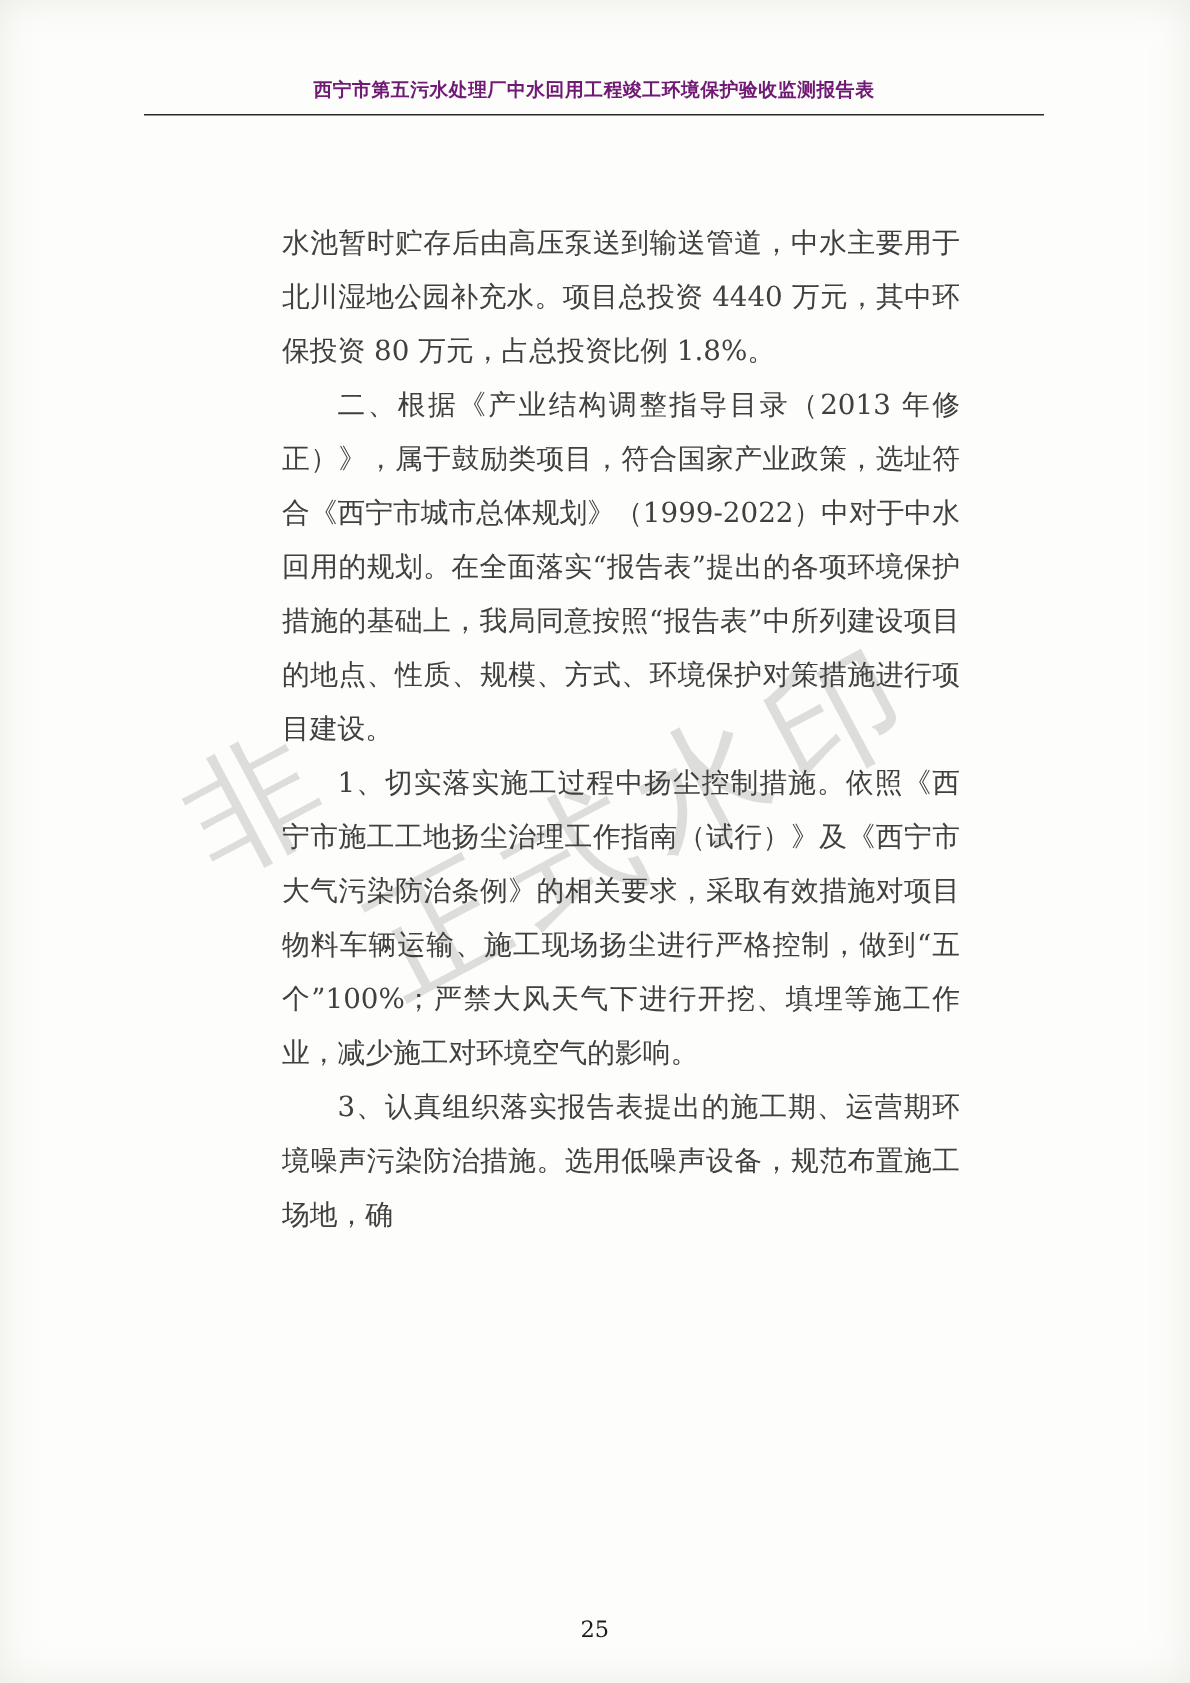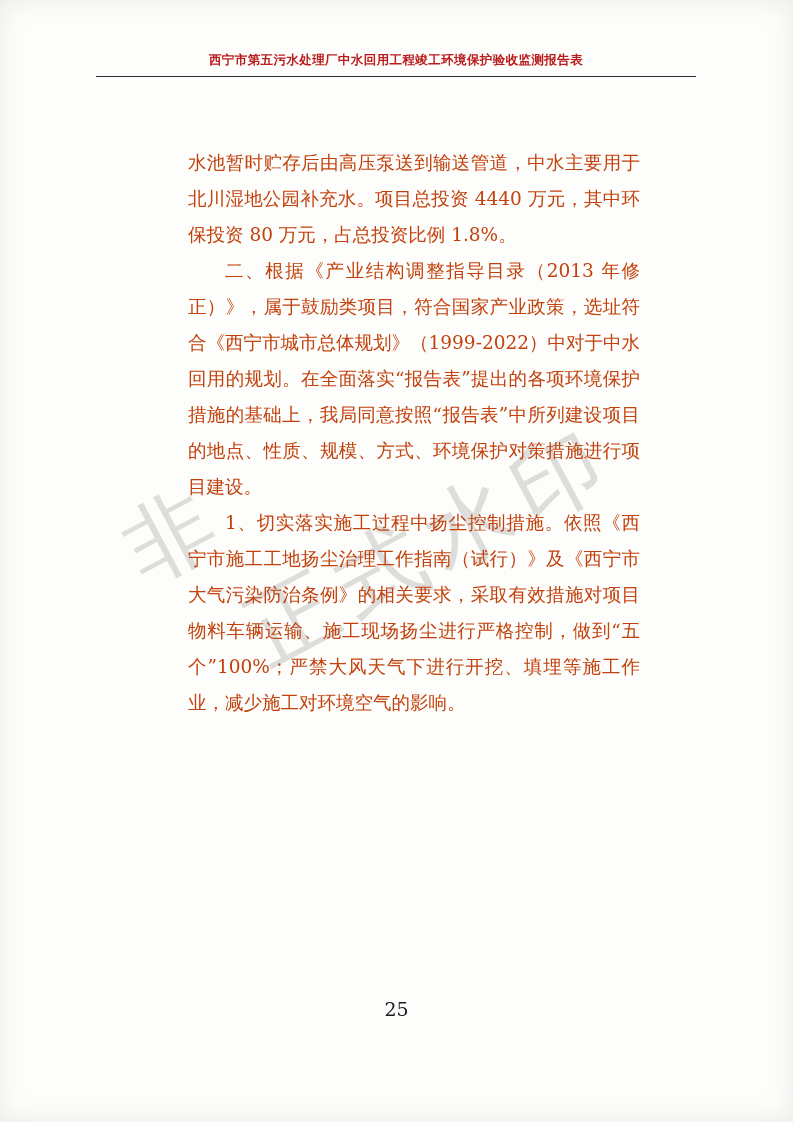--- a/index.html
+++ b/index.html
@@ -29,37 +29,37 @@
     pointer-events: none;
   }
   .header {
     position: absolute;
     top: 52px;
     left: 96px;
     width: 600px;
     text-align: center;
     font-size: 12.5px;
     letter-spacing: 0.4px;
-    color: #b91c1c;
+    color: #701a75;
     font-family: "DejaVu Serif", "Liberation Serif", serif;
     font-weight: 600;
   }
   .header-rule {
     position: absolute;
     top: 76px;
     left: 96px;
     width: 600px;
     border-top: 1px solid #2a2a2a;
   }
   .body-text {
     position: absolute;
     top: 145px;
     left: 188px;
     width: 452px;
-    color: #c2410c;
+    color: #404040;
     font-size: 18.5px;
     line-height: 36px;
     text-align: justify;
     text-justify: inter-ideograph;
     font-family: "DejaVu Serif", "Liberation Serif", serif;
   }
   .body-text p {
     margin: 0 0 0 0;
   }
   .indent {
@@ -80,25 +80,25 @@
     pointer-events: none;
     white-space: nowrap;
     font-weight: 500;
   }
   .watermark .wm2 {
     display: block;
     margin-left: 70px;
   }
   .page-number {
     position: absolute;
-    top: 998px;
+    top: 1077px;
     left: 0;
     width: 793px;
     text-align: center;
-    font-size: 19px;
+    font-size: 15px;
     color: #1b1b1b;
     font-family: "DejaVu Serif", "Liberation Serif", serif;
   }
 </style>
 </head>
 <body>
 
 <div class="page">
 
   <div class="header">西宁市第五污水处理厂中水回用工程竣工环境保护验收监测报告表</div>
@@ -106,18 +106,19 @@
 
   <div class="watermark">
     <span>非</span>
     <span class="wm2">正式水印</span>
   </div>
 
   <div class="body-text">
     <p>水池暂时贮存后由高压泵送到输送管道，中水主要用于北川湿地公园补充水。项目总投资 4440 万元，其中环保投资 80 万元，占总投资比例 1.8%。</p>
     <p class="indent">二、根据《产业结构调整指导目录（2013 年修正）》，属于鼓励类项目，符合国家产业政策，选址符合《西宁市城市总体规划》（1999-2022）中对于中水回用的规划。在全面落实“报告表”提出的各项环境保护措施的基础上，我局同意按照“报告表”中所列建设项目的地点、性质、规模、方式、环境保护对策措施进行项目建设。</p>
     <p class="indent">1、切实落实施工过程中扬尘控制措施。依照《西宁市施工工地扬尘治理工作指南（试行）》及《西宁市大气污染防治条例》的相关要求，采取有效措施对项目物料车辆运输、施工现场扬尘进行严格控制，做到“五个”100%；严禁大风天气下进行开挖、填埋等施工作业，减少施工对环境空气的影响。</p>
+    <p class="indent">3、认真组织落实报告表提出的施工期、运营期环境噪声污染防治措施。选用低噪声设备，规范布置施工场地，确</p>
   </div>
 
   <div class="page-number">25</div>
 
   <div class="scan-edge"></div>
 </div>
 
 </body></html>

